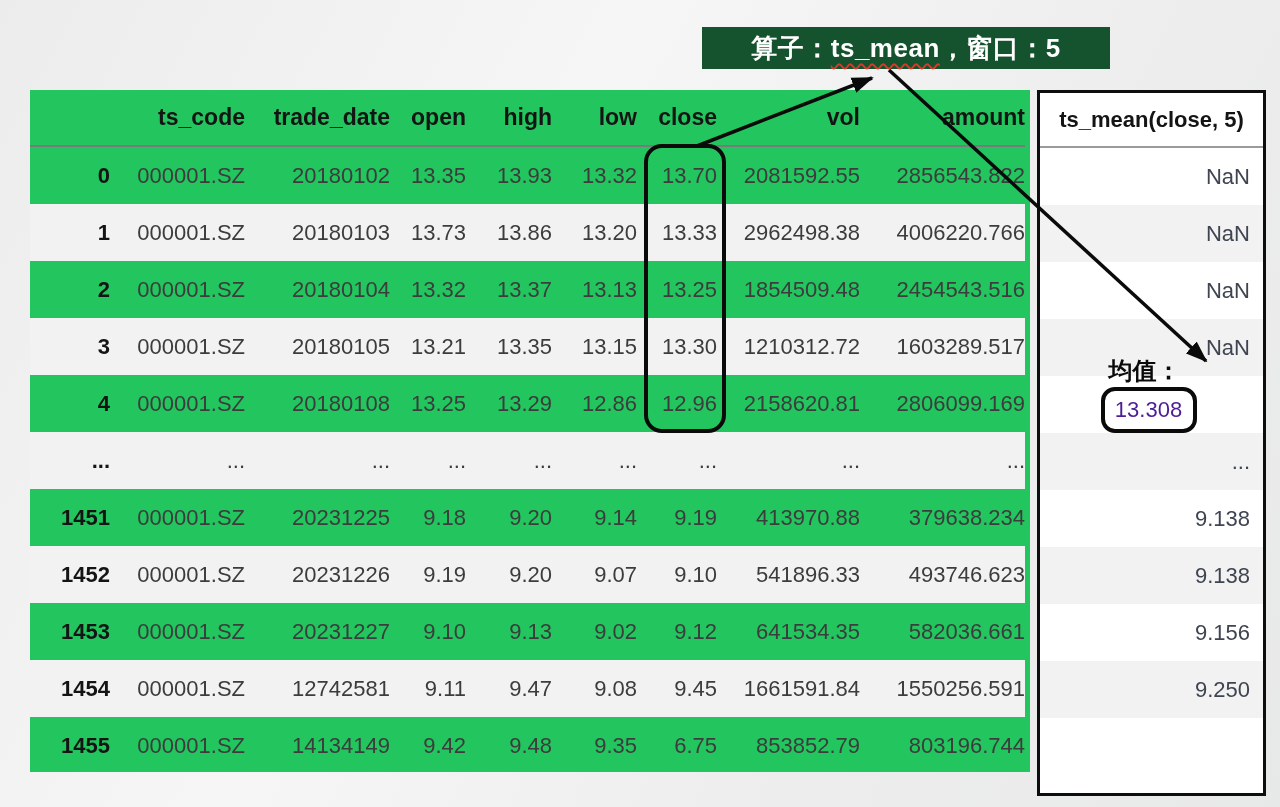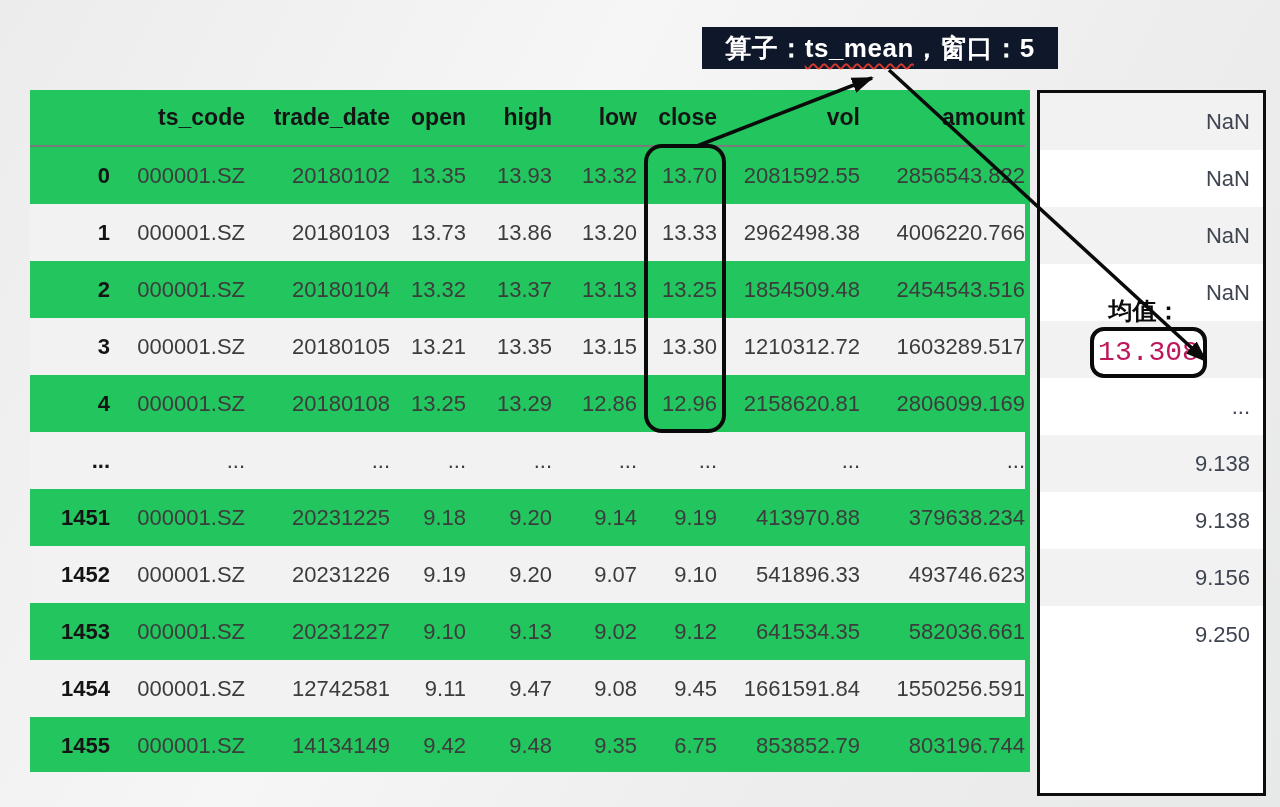--- a/index.html
+++ b/index.html
@@ -8,22 +8,22 @@
     width: 1280px;
     height: 807px;
     overflow: hidden;
     font-family: "Liberation Sans", "DejaVu Sans", sans-serif;
     background: linear-gradient(118deg, #ececec 0%, #f6f6f6 38%, #ededed 70%, #e7e9e8 100%);
   }
   .stage { position: relative; width: 1280px; height: 807px; }
 
   
   .banner {
-    position: absolute; left: 702px; top: 27px; width: 356px; height: 42px;
-    background: #0f172a; color: #ffffff; font-weight: bold; font-size: 26px;
+    position: absolute; left: 702px; top: 27px; width: 408px; height: 42px;
+    background: #14532d; color: #ffffff; font-weight: bold; font-size: 26px;
     display: flex; align-items: center; justify-content: center;
     letter-spacing: 0.5px; z-index: 3; white-space: nowrap;
   }
   .squiggle {
     text-decoration-line: underline;
     text-decoration-style: wavy;
     text-decoration-color: #d93a2b;
     text-decoration-thickness: 2px;
     text-underline-offset: 6px;
   }
@@ -61,21 +61,21 @@
     height: 57px; display: flex; align-items: center; justify-content: flex-end;
     padding-right: 13px; box-sizing: border-box;
     font-size: 22px; color: #3e4450; white-space: nowrap;
   }
   .rbox > .rrow:nth-child(odd) { background: #f2f2f2; }
   .rrow.mean-row { padding-right: 6px; flex-direction: column; }
   .mean-label { font-weight: bold; color: #0a0a0a; font-size: 24px; margin-right: 8px; }
   .mean-box {
     border: 4px solid #0a0a0a; border-radius: 14px;
     padding: 6px 4px; min-width: 80px; text-align: center;
-    font-size: 28px; color: #be185d; background: #ffffff; font-family: Liberation Mono, monospace;
+    font-size: 22px; color: #4c1d95; background: #ffffff;
   }
 
   
   .close-outline {
     position: absolute; left: 644px; top: 144px; width: 82px; height: 289px;
     border: 4px solid #0a0a0a; border-radius: 18px; box-sizing: border-box;
     z-index: 5; background: transparent;
   }
 
   
@@ -241,20 +241,21 @@
           <td>9.35</td>
           <td>6.75</td>
           <td>853852.79</td>
           <td>803196.744</td>
         </tr>
       </tbody>
     </table>
   </div>
 
   <div class="rbox">
+    <div class="rheader">ts_mean(close, 5)</div>
     <div class="rrow">NaN</div>
     <div class="rrow">NaN</div>
     <div class="rrow">NaN</div>
     <div class="rrow">NaN</div>
     <div class="rrow mean-row">
       <span class="mean-label">均值：</span>
       <span class="mean-box">13.308</span>
     </div>
     <div class="rrow">...</div>
     <div class="rrow">9.138</div>

